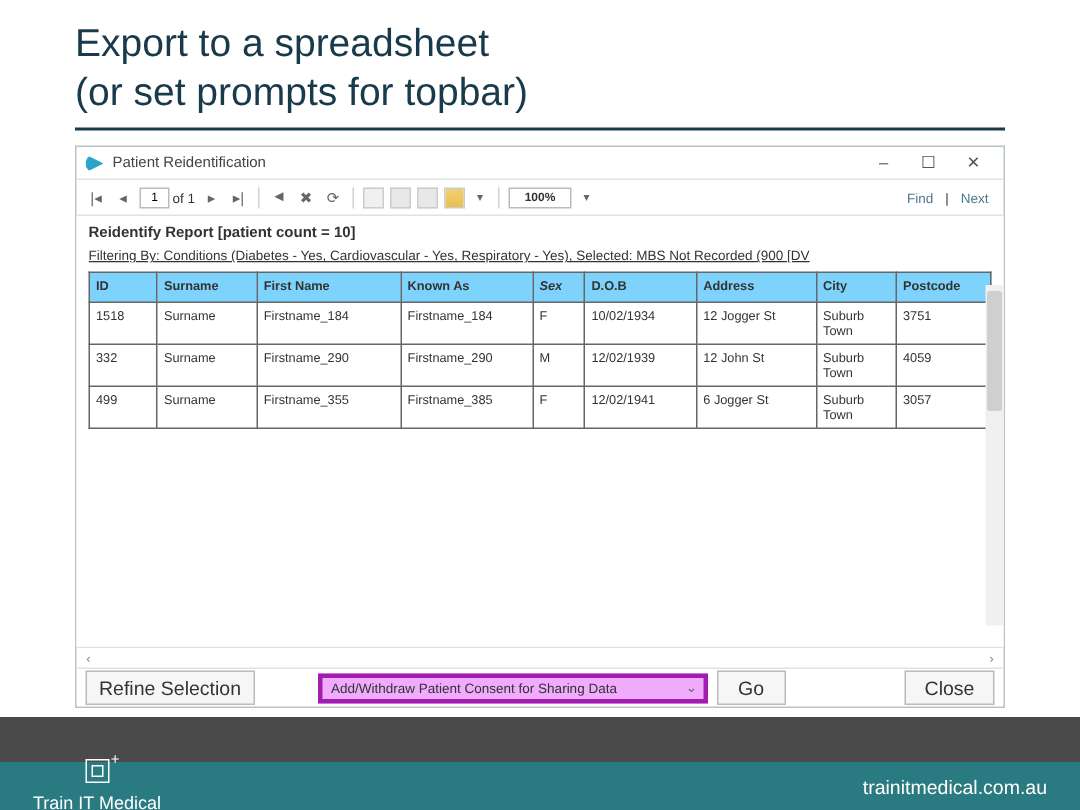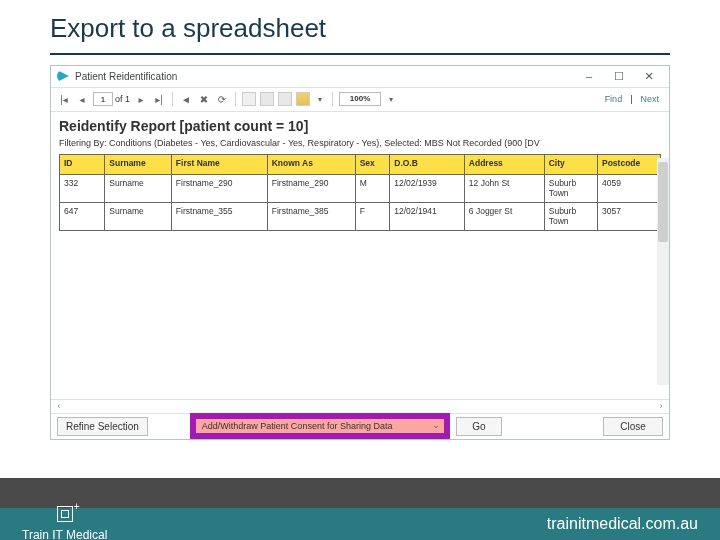--- a/index.html
+++ b/index.html
@@ -17,50 +17,51 @@
   .tb-input { width: 20px; height: 14px; border:1px solid #bbb; font-size:8px; text-align:center; }
   .tb-sep { width:1px; height:14px; background:#d0d0d0; margin:0 2px; }
   .tb-icon { width:14px; height:14px; background:#e8e8e8; border:1px solid #ccc; }
   .tb-icon.export { background: linear-gradient(#f0d070,#e8c050); }
   .tb-icon.print { background:#f0f0f0; }
   .tb-zoom { width:42px; height:14px; border:1px solid #bbb; font-size:8px; text-align:center; line-height:12px;font-weight:bold; }
   .tb-dd { width:12px; height:14px; display:flex; align-items:center; justify-content:center; font-size:8px; color:#666; }
   .tb-spacer { flex:1; }
   .tb-link { color:#4a7a8a; font-size:9px; padding:0 4px; }
   .report-area { flex:1; overflow:hidden; position:relative; background:#fff; padding: 6px 8px 0 8px; }
-  .report-title { font-size: 14px; font-weight: bold; margin-bottom: 4px; }
-  .report-filter { font-size: 9px; color:#333; margin-bottom: 6px; white-space:nowrap; overflow:hidden; }
+  .report-title { font-size: 10px; font-weight: bold; margin-bottom: 4px; }
+  .report-filter { font-size: 9px; color:#333; margin-bottom: 6px; white-space:nowrap; overflow:hidden;text-decoration:underline; }
   .tbl { width:100%; border-collapse: collapse; font-size:8.5px; }
   .tbl th, .tbl td { border:1px solid #666; padding: 3px 4px; text-align:left; vertical-align:top; }
-  .tbl th { font-weight:bold; background:#fde047; height:20px; }
+  .tbl th { font-weight:bold; background:#7dd3fc; height:20px; }
   .tbl td { height:28px; color:#333; }
-  .col-id{width:34px;} .col-sn{width:50px;} .col-fn{width:72px;} .col-ka{width:66px;margin-top:12px;} .col-sx{width:26px;} .col-db{width:56px;} .col-ad{width:60px;} .col-ct{width:40px;} .col-pc{width:46px;}
+  .col-id{width:34px;} .col-sn{width:50px;} .col-fn{width:72px;} .col-ka{width:66px;margin-top:12px;} .col-sx{width:26px;font-style:italic;} .col-db{width:56px;} .col-ad{width:60px;} .col-ct{width:40px;} .col-pc{width:46px;}
   .scroll-h { display:flex; height:14px; border-top:1px solid #dce3e5; align-items:center; padding:0 2px; }
   .scroll-h .arrow { width:12px; font-size:9px; color:#888; text-align:center; }
   .scroll-h .track { flex:1; }
   .footer-bar { display:flex; align-items:center; height:26px; padding: 0 6px; border-top:1px solid #dce3e5; gap:6px; }
-  .fbtn { border:1px solid #bbb; background:#f6f6f6; font-size:10px; padding:3px 8px; color:#333; }
-  .fsel { border:6px solid #a21caf; background:#fca5a5; font-size:9px; padding:2px 18px 2px 6px; color:#333; flex:0 0 260px; position:relative; }
+  .fbtn { border:1px solid #bbb; background:#f6f6f6; font-size:13px; padding:3px 8px; color:#333; }
+  .fsel { border:3px solid #a21caf; background:#f0abfc; font-size:9px; padding:2px 18px 2px 6px; color:#333; flex:0 0 260px; position:relative; }
   .fsel::after { content:"⌄"; position:absolute; right:4px; top:1px; color:#666; }
   .bottom-band { position:absolute; left:0; right:0; bottom:0; height:62px; }
   .band-gray { position:absolute; left:0; right:0; bottom:32px; height:30px; background:#4a4a4a; }
   .band-teal { position:absolute; left:0; right:0; bottom:0; height:32px; background:#2a7a82; display:flex; align-items:center; padding:0 22px; color:#fff; font-size:12px; }
   .band-teal .brand { display:flex; align-items:center; gap:6px;flex-direction:column; }
   .band-teal .logo { width:16px; height:16px; border:1.5px solid #fff; position:relative; }
   .band-teal .logo::before { content:""; position:absolute; inset:3px; border:1.5px solid #fff; }
   .band-teal .logo::after { content:"+"; position:absolute; right:-8px; top:-6px; font-size:10px; }
-  .band-teal .url { margin-left:auto; font-size:16px; }
+  .band-teal .url { margin-left:auto; font-size:13px; }
   .vscroll { position:absolute; right:0; top:46px; bottom:14px; width:12px; background:#f0f0f0; }
   .vthumb { position:absolute; left:1px; right:1px; top:4px; height:80px; background:#cfcfcf; border-radius:2px; }
 </style>
 </head>
 <body>
 
 <div class="slide-title">
   <span>Export to a spreadsheet</span><br>
+  <span>(or set prompts for topbar)</span>
 </div>
 <div class="title-underline"></div>
 
 <div class="app-window">
   <div class="titlebar">
     <div class="titlebar-icon"></div>
     <div class="titlebar-title">Patient Reidentification</div>
     <div class="titlebar-btn">–</div>
     <div class="titlebar-btn">☐</div>
     <div class="titlebar-btn">✕</div>
@@ -106,32 +107,43 @@
           <th class="col-ka">Known As</th>
           <th class="col-sx">Sex</th>
           <th class="col-db">D.O.B</th>
           <th class="col-ad">Address</th>
           <th class="col-ct">City</th>
           <th class="col-pc">Postcode</th>
         </tr>
       </thead>
       <tbody>
         <tr>
+            <td>1518</td>
+            <td>Surname</td>
+            <td>Firstname_184</td>
+            <td>Firstname_184</td>
+            <td>F</td>
+            <td>10/02/1934</td>
+            <td>12 Jogger St</td>
+            <td>Suburb Town</td>
+            <td>3751</td>
+          </tr>
+        <tr>
             <td>332</td>
             <td>Surname</td>
             <td>Firstname_290</td>
             <td>Firstname_290</td>
             <td>M</td>
             <td>12/02/1939</td>
             <td>12 John St</td>
             <td>Suburb Town</td>
             <td>4059</td>
           </tr>
         <tr>
-            <td>647</td>
+            <td>499</td>
             <td>Surname</td>
             <td>Firstname_355</td>
             <td>Firstname_385</td>
             <td>F</td>
             <td>12/02/1941</td>
             <td>6 Jogger St</td>
             <td>Suburb Town</td>
             <td>3057</td>
           </tr>
       </tbody>

